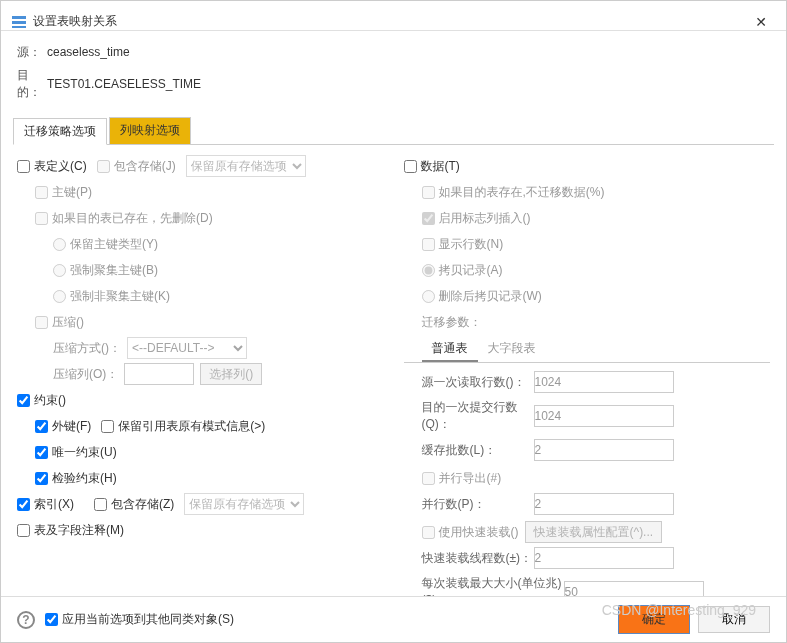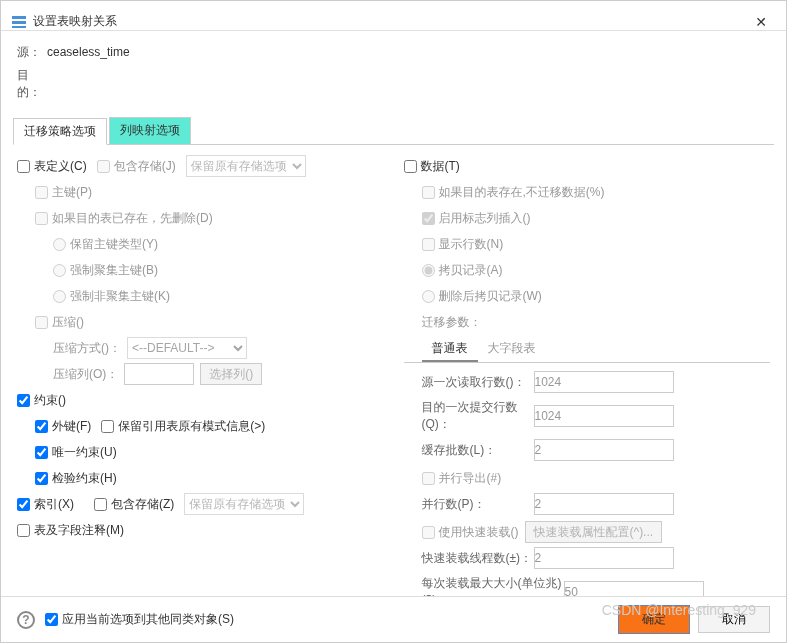--- a/index.html
+++ b/index.html
@@ -5,21 +5,21 @@
 * { box-sizing: border-box; margin: 0; padding: 0; font-family: "Microsoft YaHei", "Segoe UI", sans-serif; font-size: 12px; }
 body { background: #fff; color: #333; width: 787px; height: 643px; border: 1px solid #ccc; position: relative; }
 .titlebar { height: 30px; display: flex; align-items: flex-end; padding: 0 10px; border-bottom: 1px solid #e0e0e0; }
 .titlebar .icon { width: 16px; height: 16px; margin-right: 6px; }
 .titlebar .title { flex: 1; }
 .titlebar .close { width: 30px; text-align: center; font-size: 14px; cursor: pointer; }
 .header { padding: 10px 16px 6px; }
 .header .row { margin-bottom: 4px; }
 .header .lbl { display: inline-block; width: 30px; color: #555; }
 .tabs { display: flex; margin: 6px 12px 0; border-bottom: 1px solid #ccc; }
-.tab { padding: 4px 10px; border: 1px solid #ccc; border-bottom: none; background: #5eead4; cursor: pointer; margin-right: 2px; }
+.tab { padding: 4px 10px; border: 1px solid #ccc; border-bottom: none; background: #eab308; cursor: pointer; margin-right: 2px; }
 .tab.active { background: #fff; border-bottom: 1px solid #fff; position: relative; top: 1px; }
 .content { display: flex; padding: 10px 16px 0; height: 454px; }
 .col { flex: 1; }
 .col.left { padding-right: 20px; }
 .row { display: flex; align-items: center; margin-bottom: 4px; min-height: 22px; }
 .indent1 { padding-left: 18px; }
 .indent2 { padding-left: 36px; }
 input[type=checkbox] { margin-right: 4px; vertical-align: middle; width: 13px; height: 13px; }
 input[type=radio] { margin-right: 4px; vertical-align: middle; }
 label { color: #333; }
@@ -55,20 +55,21 @@
   <span class="close">✕</span>
 </div>
 
 <div class="header">
   <div class="row">
       <span class="lbl">源：</span>
       <span>ceaseless_time</span>
     </div>
   <div class="row">
       <span class="lbl">目的：</span>
+      <span>TEST01.CEASELESS_TIME</span>
     </div>
 </div>
 
 <div class="tabs">
   <div class="tab active"><span>迁移策略选项</span></div>
   <div class="tab"><span>列映射选项</span></div>
 </div>
 
 <div class="content">
   <div class="col left">

